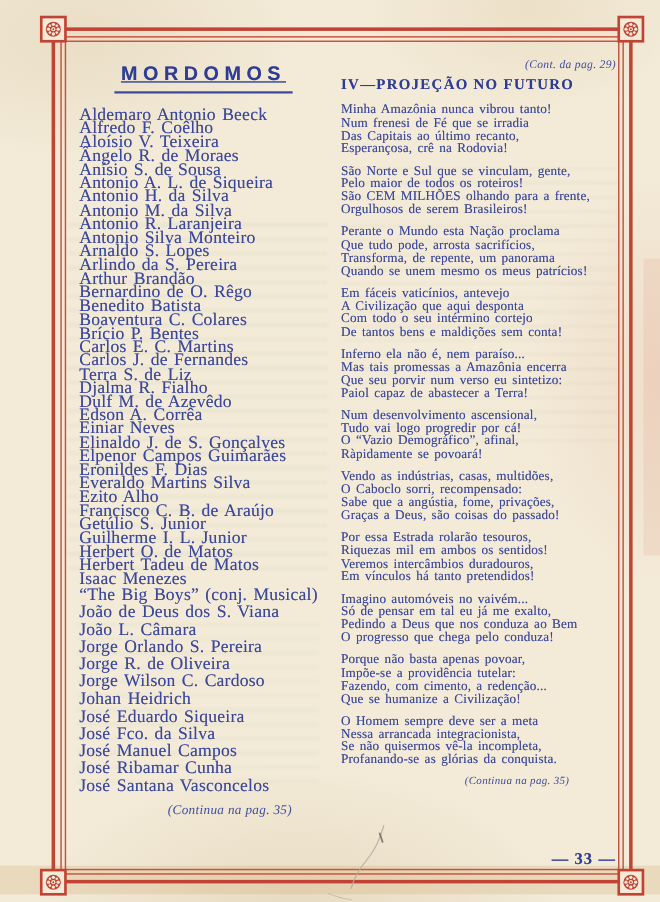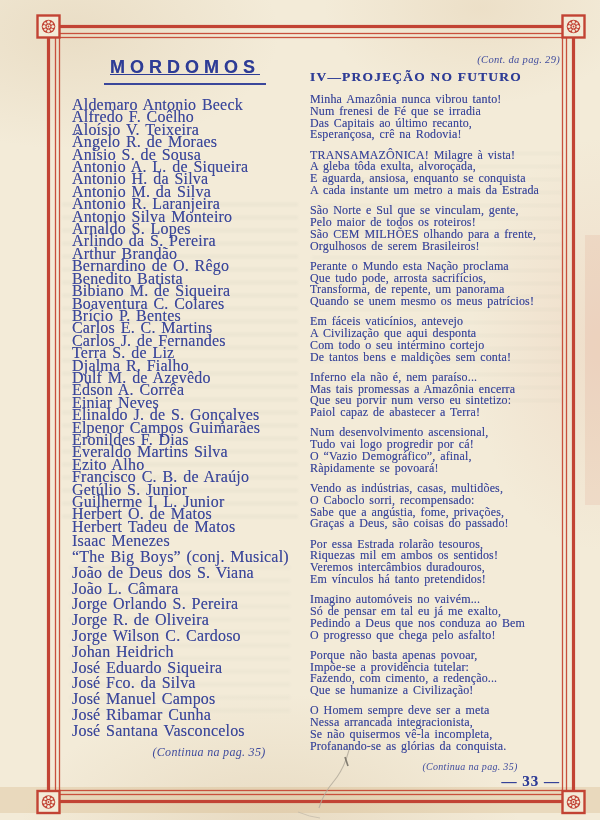--- a/index.html
+++ b/index.html
@@ -129,21 +129,20 @@
         <div class="name-line">Antonio A. L. de Siqueira</div>
         <div class="name-line">Antonio H. da Silva</div>
         <div class="name-line">Antonio M. da Silva</div>
         <div class="name-line">Antonio R. Laranjeira</div>
         <div class="name-line">Antonio Silva Monteiro</div>
         <div class="name-line">Arnaldo S. Lopes</div>
         <div class="name-line">Arlindo da S. Pereira</div>
         <div class="name-line">Arthur Brandão</div>
         <div class="name-line">Bernardino de O. Rêgo</div>
         <div class="name-line">Benedito Batista</div>
-        <div class="name-line">Bibiano M. de Siqueira</div>
         <div class="name-line">Boaventura C. Colares</div>
         <div class="name-line">Brício P. Bentes</div>
         <div class="name-line">Carlos E. C. Martins</div>
         <div class="name-line">Carlos J. de Fernandes</div>
         <div class="name-line">Terra S. de Liz</div>
         <div class="name-line">Djalma R. Fialho</div>
         <div class="name-line">Dulf M. de Azevêdo</div>
         <div class="name-line">Edson A. Corrêa</div>
         <div class="name-line">Einiar Neves</div>
         <div class="name-line">Elinaldo J. de S. Gonçalves</div>
@@ -177,26 +176,20 @@
     <div class="cont-note">(Cont. da pag. 29)</div>
     <h2 class="poem-title">IV—PROJEÇÃO NO FUTURO</h2>
     <div class="stanzas">
         <div class="stanza">
           <div class="poem-line">Minha Amazônia nunca vibrou tanto!</div>
           <div class="poem-line">Num frenesi de Fé que se irradia</div>
           <div class="poem-line">Das Capitais ao último recanto,</div>
           <div class="poem-line">Esperançosa, crê na Rodovia!</div>
         </div>
         <div class="stanza">
-          <div class="poem-line">TRANSAMAZÔNICA! Milagre à vista!</div>
-          <div class="poem-line">A gleba tôda exulta, alvoroçada,</div>
-          <div class="poem-line">E aguarda, ansiosa, enquanto se conquista</div>
-          <div class="poem-line">A cada instante um metro a mais da Estrada</div>
-        </div>
-        <div class="stanza">
           <div class="poem-line">São Norte e Sul que se vinculam, gente,</div>
           <div class="poem-line">Pelo maior de todos os roteiros!</div>
           <div class="poem-line">São CEM MILHÕES olhando para a frente,</div>
           <div class="poem-line">Orgulhosos de serem Brasileiros!</div>
         </div>
         <div class="stanza">
           <div class="poem-line">Perante o Mundo esta Nação proclama</div>
           <div class="poem-line">Que tudo pode, arrosta sacrifícios,</div>
           <div class="poem-line">Transforma, de repente, um panorama</div>
           <div class="poem-line">Quando se unem mesmo os meus patrícios!</div>
@@ -228,21 +221,21 @@
         <div class="stanza">
           <div class="poem-line">Por essa Estrada rolarão tesouros,</div>
           <div class="poem-line">Riquezas mil em ambos os sentidos!</div>
           <div class="poem-line">Veremos intercâmbios duradouros,</div>
           <div class="poem-line">Em vínculos há tanto pretendidos!</div>
         </div>
         <div class="stanza">
           <div class="poem-line">Imagino automóveis no vaivém...</div>
           <div class="poem-line">Só de pensar em tal eu já me exalto,</div>
           <div class="poem-line">Pedindo a Deus que nos conduza ao Bem</div>
-          <div class="poem-line">O progresso que chega pelo asfalto!</div>
+          <div class="poem-line">O progresso que chega pelo conduza!</div>
         </div>
         <div class="stanza">
           <div class="poem-line">Porque não basta apenas povoar,</div>
           <div class="poem-line">Impõe-se a providência tutelar:</div>
           <div class="poem-line">Fazendo, com cimento, a redenção...</div>
           <div class="poem-line">Que se humanize a Civilização!</div>
         </div>
         <div class="stanza">
           <div class="poem-line">O Homem sempre deve ser a meta</div>
           <div class="poem-line">Nessa arrancada integracionista,</div>

